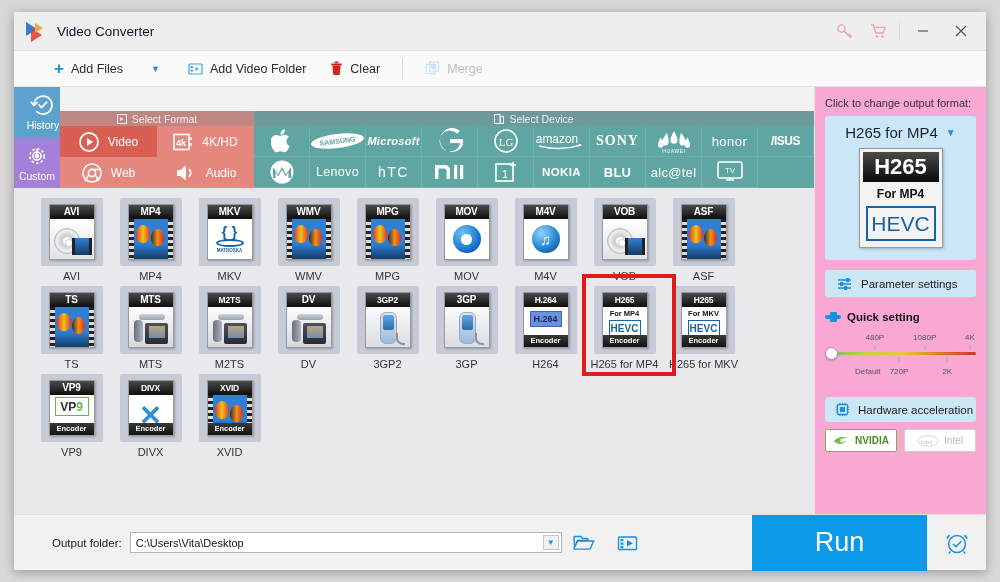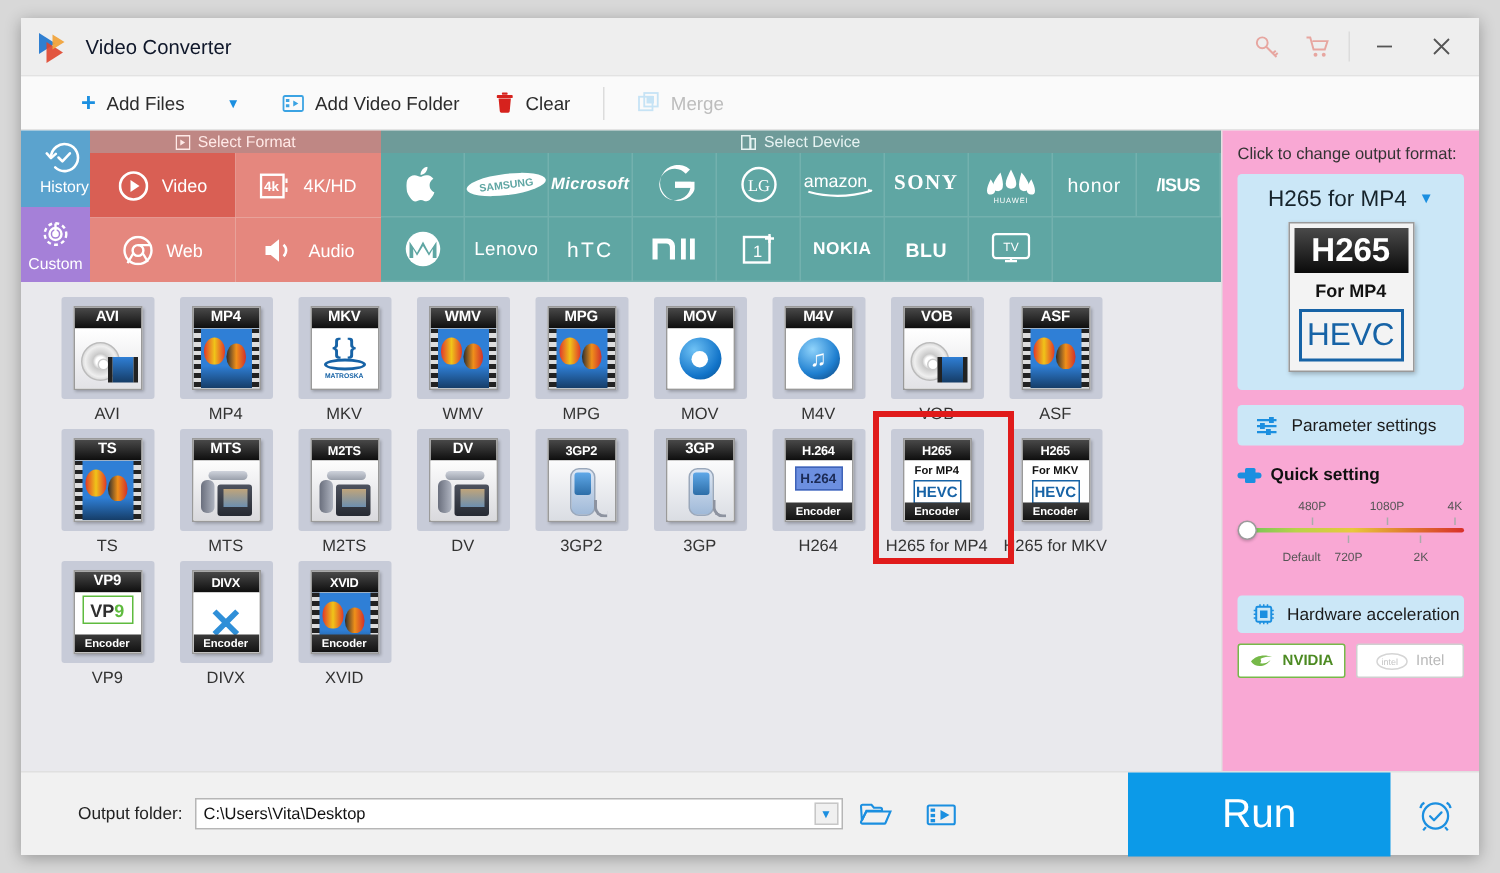--- a/index.html
+++ b/index.html
@@ -58,21 +58,21 @@
   .body { flex: 1; display:flex; min-height:0; }
   .left { flex:1; display:flex; flex-direction:column; min-width:0; }
   
   .cats { height: 101px; display:flex; flex:none; }
   .sidetabs { width: 46px; display:flex; flex-direction:column; flex:none; }
   .sidetab { flex:1; display:flex; flex-direction:column; align-items:center;
     justify-content:center; color:#fff; font-size:10.5px; gap:2px; }
   .sidetab.history { background:#5ba3ce;padding-left:12px; }
   .sidetab.custom  { background:#a580d8; }
   .catcols { flex:1; display:flex; flex-direction:column; min-width:0;}
-  .cathdr { height: 15px; display:flex; flex:none; }
+  .cathdr { height: 15px; display:flex; flex:none;margin-top:24px; }
   .cathdr .h-fmt { width: 194px; background:#bf8784; color:#ffe9e7;
     display:flex;align-items:center;justify-content:center; gap:5px; font-size:10.5px; flex:none;}
   .cathdr .h-dev { flex:1; background:#6e9b99; color:#e6f3f2;
     display:flex;align-items:center;justify-content:center; gap:5px; font-size:10.5px;}
   .catgrid { flex:1; display:flex; min-height:0;}
   .fmtcol { width: 194px; display:flex; flex-wrap:wrap; flex:none; }
   .fmtcell { width:50%; height:50%; background:#e5877e;
     display:flex; align-items:center; justify-content:center; gap:9px;
     color:#fff; font-size:12px; }
   .fmtcell.sel { background:#d95f54; }
@@ -454,20 +454,23 @@
                     <path d="M19 2 v6 M16 5 h6" stroke="#fff" stroke-width="1.6"></path>
                   </svg>
                 </div>
                 <div class="devcell">
                   <span class="devtxt" style="font-weight:bold;font-size:11.5px;letter-spacing:.4px">NOKIA</span>
                 </div>
                 <div class="devcell">
                   <span class="devtxt" style="font-weight:bold;font-size:13px;letter-spacing:.3px">BLU</span>
                 </div>
                 <div class="devcell">
+                  <span class="devtxt" style="font-size:13px">alc@tel</span>
+                </div>
+                <div class="devcell">
                   <svg width="30" height="26" viewBox="0 0 30 26">
                     <rect x="3" y="3" width="24" height="16" rx="2" fill="none" stroke="#fff" stroke-width="1.5"></rect>
                     <text x="15" y="14" font-size="8" font-family="Liberation Sans" fill="#fff" text-anchor="middle">TV</text>
                     <path d="M11 21 h8 M15 19 v2" stroke="#fff" stroke-width="1.5"></path>
                   </svg>
                 </div>
               </div>
           </div>
         </div>
       </div>

